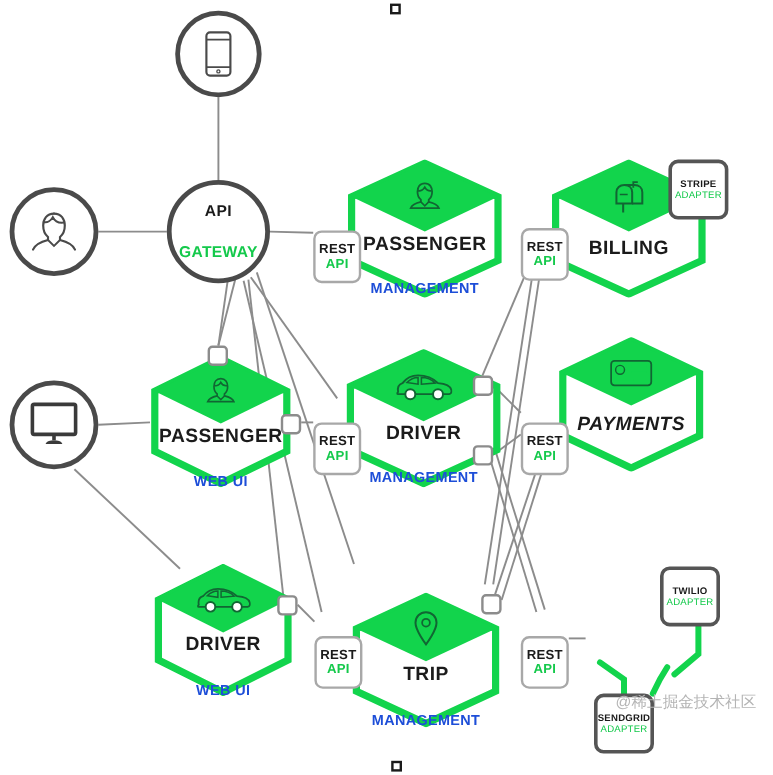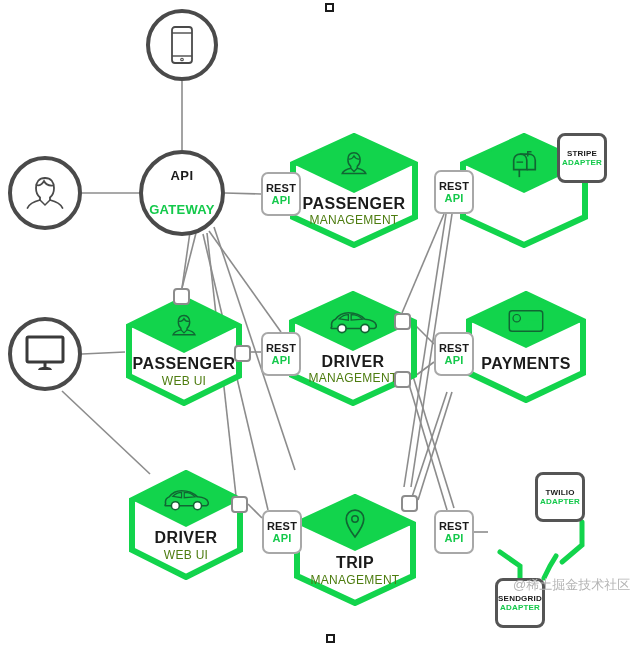--- a/index.html
+++ b/index.html
@@ -109,24 +109,25 @@
   }
   .hex .labels .l1 {
     font-size: 16px;
     font-weight: bold;
     color: #1b1b1b;
     letter-spacing: .4px;
     white-space: nowrap;
   }
   .hex .labels .l2 {
     font-size: 12px;
-    font-weight: normal;
-    color: #4d7c0f;
+    font-weight: bold;
+    color: #1d4ed8;
     letter-spacing: .3px;
     white-space: nowrap;
+    margin-top: 20px;
   }
   .hex.single .labels {
     justify-content: flex-start;
     padding-top: 8px;
   }
 
   
   .restapi {
     position: absolute;
     width: 40px;
@@ -134,20 +135,21 @@
     background: #ffffff;
     border: 2px solid #a8a8a8;
     border-radius: 7px;
     box-sizing: border-box;
     display: flex;
     flex-direction: column;
     align-items: center;
     justify-content: center;
     line-height: 1.12;
     z-index: 6;
+    margin-top: 20px;
   }
   .restapi .l1 {
     font-size: 11px;
     font-weight: bold;
     color: #1b1b1b;
     letter-spacing: .2px;
   }
   .restapi .l2 {
     font-size: 11px;
     font-weight: bold;
@@ -172,21 +174,21 @@
     z-index: 7;
   }
   .adapter .l1 {
     font-size: 8px;
     font-weight: bold;
     color: #1b1b1b;
     letter-spacing: .2px;
   }
   .adapter .l2 {
     font-size: 8px;
-    font-weight: bold;
+    font-weight: normal;
     color: #14c94b;
     letter-spacing: .2px;
   }
 
   
   .port {
     position: absolute;
     width: 17px;
     height: 17px;
     background: #ffffff;
@@ -332,20 +334,23 @@
     </svg>
     <div class="icon">
       <svg width="32" height="30" viewBox="0 0 34 32">
         <path d="M6 12 c0 -4 3 -6.5 7 -6.5 c4 0 7 2.5 7 6.5 l0 10 l-14 0 z" fill="none" stroke="#116633" stroke-width="1.8"></path>
         <path d="M13 5.5 l9 0 c4 0 7 2.5 7 6.5 l0 10 l-9 0" fill="none" stroke="#116633" stroke-width="1.8"></path>
         <line x1="12" y1="22" x2="12" y2="30" stroke="#116633" stroke-width="1.8"></line>
         <path d="M21 8 l0 -5 l4 0" fill="none" stroke="#116633" stroke-width="1.6"></path>
         <line x1="9" y1="14" x2="16" y2="14" stroke="#116633" stroke-width="1.4"></line>
       </svg>
     </div>
+    <div class="labels">
+      <div class="l1">BILLING</div>
+    </div>
   </div>
 
   <div class="hex" style="left:125px; top:296px; width:118px; height:110px;">
     <svg class="shape" viewBox="0 0 118 110" preserveAspectRatio="none">
       <polygon points="59,3 114,30 114,80 59,107 4,80 4,30" fill="#ffffff" stroke="#12d44c" stroke-width="6"></polygon>
       <polygon points="59,3 114,30 59,57 4,30" fill="#12d44c"></polygon>
     </svg>
     <div class="icon">
       <svg width="28" height="28" viewBox="0 0 32 32">
         <path d="M16 4 c-4.5 0 -6.5 3.5 -6.5 7.5 c0 3 1 5.5 3 7 l0 2 c-4.5 1 -8 3 -9 5.5 l25 0 c-1 -2.5 -4.5 -4.5 -9 -5.5 l0 -2 c2 -1.5 3 -4 3 -7 c0 -4 -2 -7.5 -6.5 -7.5 z" fill="none" stroke="#116633" stroke-width="1.6"></path>
@@ -372,21 +377,21 @@
         <circle cx="14" cy="21" r="4.5" fill="#ffffff" stroke="#116633" stroke-width="1.8"></circle>
         <circle cx="39" cy="21" r="4.5" fill="#ffffff" stroke="#116633" stroke-width="1.8"></circle>
       </svg>
     </div>
     <div class="labels">
       <div class="l1">DRIVER</div>
       <div class="l2">MANAGEMENT</div>
     </div>
   </div>
 
-  <div class="hex single" style="left:465px; top:291px; width:122px; height:112px;">
+  <div class="hex single" style="left:465px; top:281px; width:122px; height:112px;font-style:italic;">
     <svg class="shape" viewBox="0 0 122 112" preserveAspectRatio="none">
       <polygon points="61,3 118,30 118,82 61,109 4,82 4,30" fill="#ffffff" stroke="#12d44c" stroke-width="6"></polygon>
       <polygon points="61,3 118,30 61,57 4,30" fill="#12d44c"></polygon>
     </svg>
     <div class="icon">
       <svg width="38" height="26" viewBox="0 0 40 28">
         <rect x="2" y="3" width="36" height="22" rx="3" fill="none" stroke="#116633" stroke-width="1.6"></rect>
         <circle cx="10" cy="11" r="4" fill="none" stroke="#116633" stroke-width="1.3"></circle>
         <line x1="20" y1="8" x2="34" y2="8" stroke="#12d44c" stroke-width="1.6"></line>
         <line x1="20" y1="13" x2="34" y2="13" stroke="#12d44c" stroke-width="1.6"></line>
@@ -465,21 +470,21 @@
   </div>
   <div class="restapi" style="left:434px; top:510px;">
     <div class="l1">REST</div>
     <div class="l2">API</div>
   </div>
 
   <div class="adapter" style="left:557px; top:133px;">
     <div class="l1">STRIPE</div>
     <div class="l2">ADAPTER</div>
   </div>
-  <div class="adapter" style="left:535px; top:472px;">
+  <div class="adapter" style="left:550px; top:472px;">
     <div class="l1">TWILIO</div>
     <div class="l2">ADAPTER</div>
   </div>
   <div class="adapter" style="left:495px; top:578px;">
     <div class="l1">SENDGRID</div>
     <div class="l2">ADAPTER</div>
   </div>
 
   <div class="watermark" style="left:513px; top:576px;">@稀土掘金技术社区</div>
 

